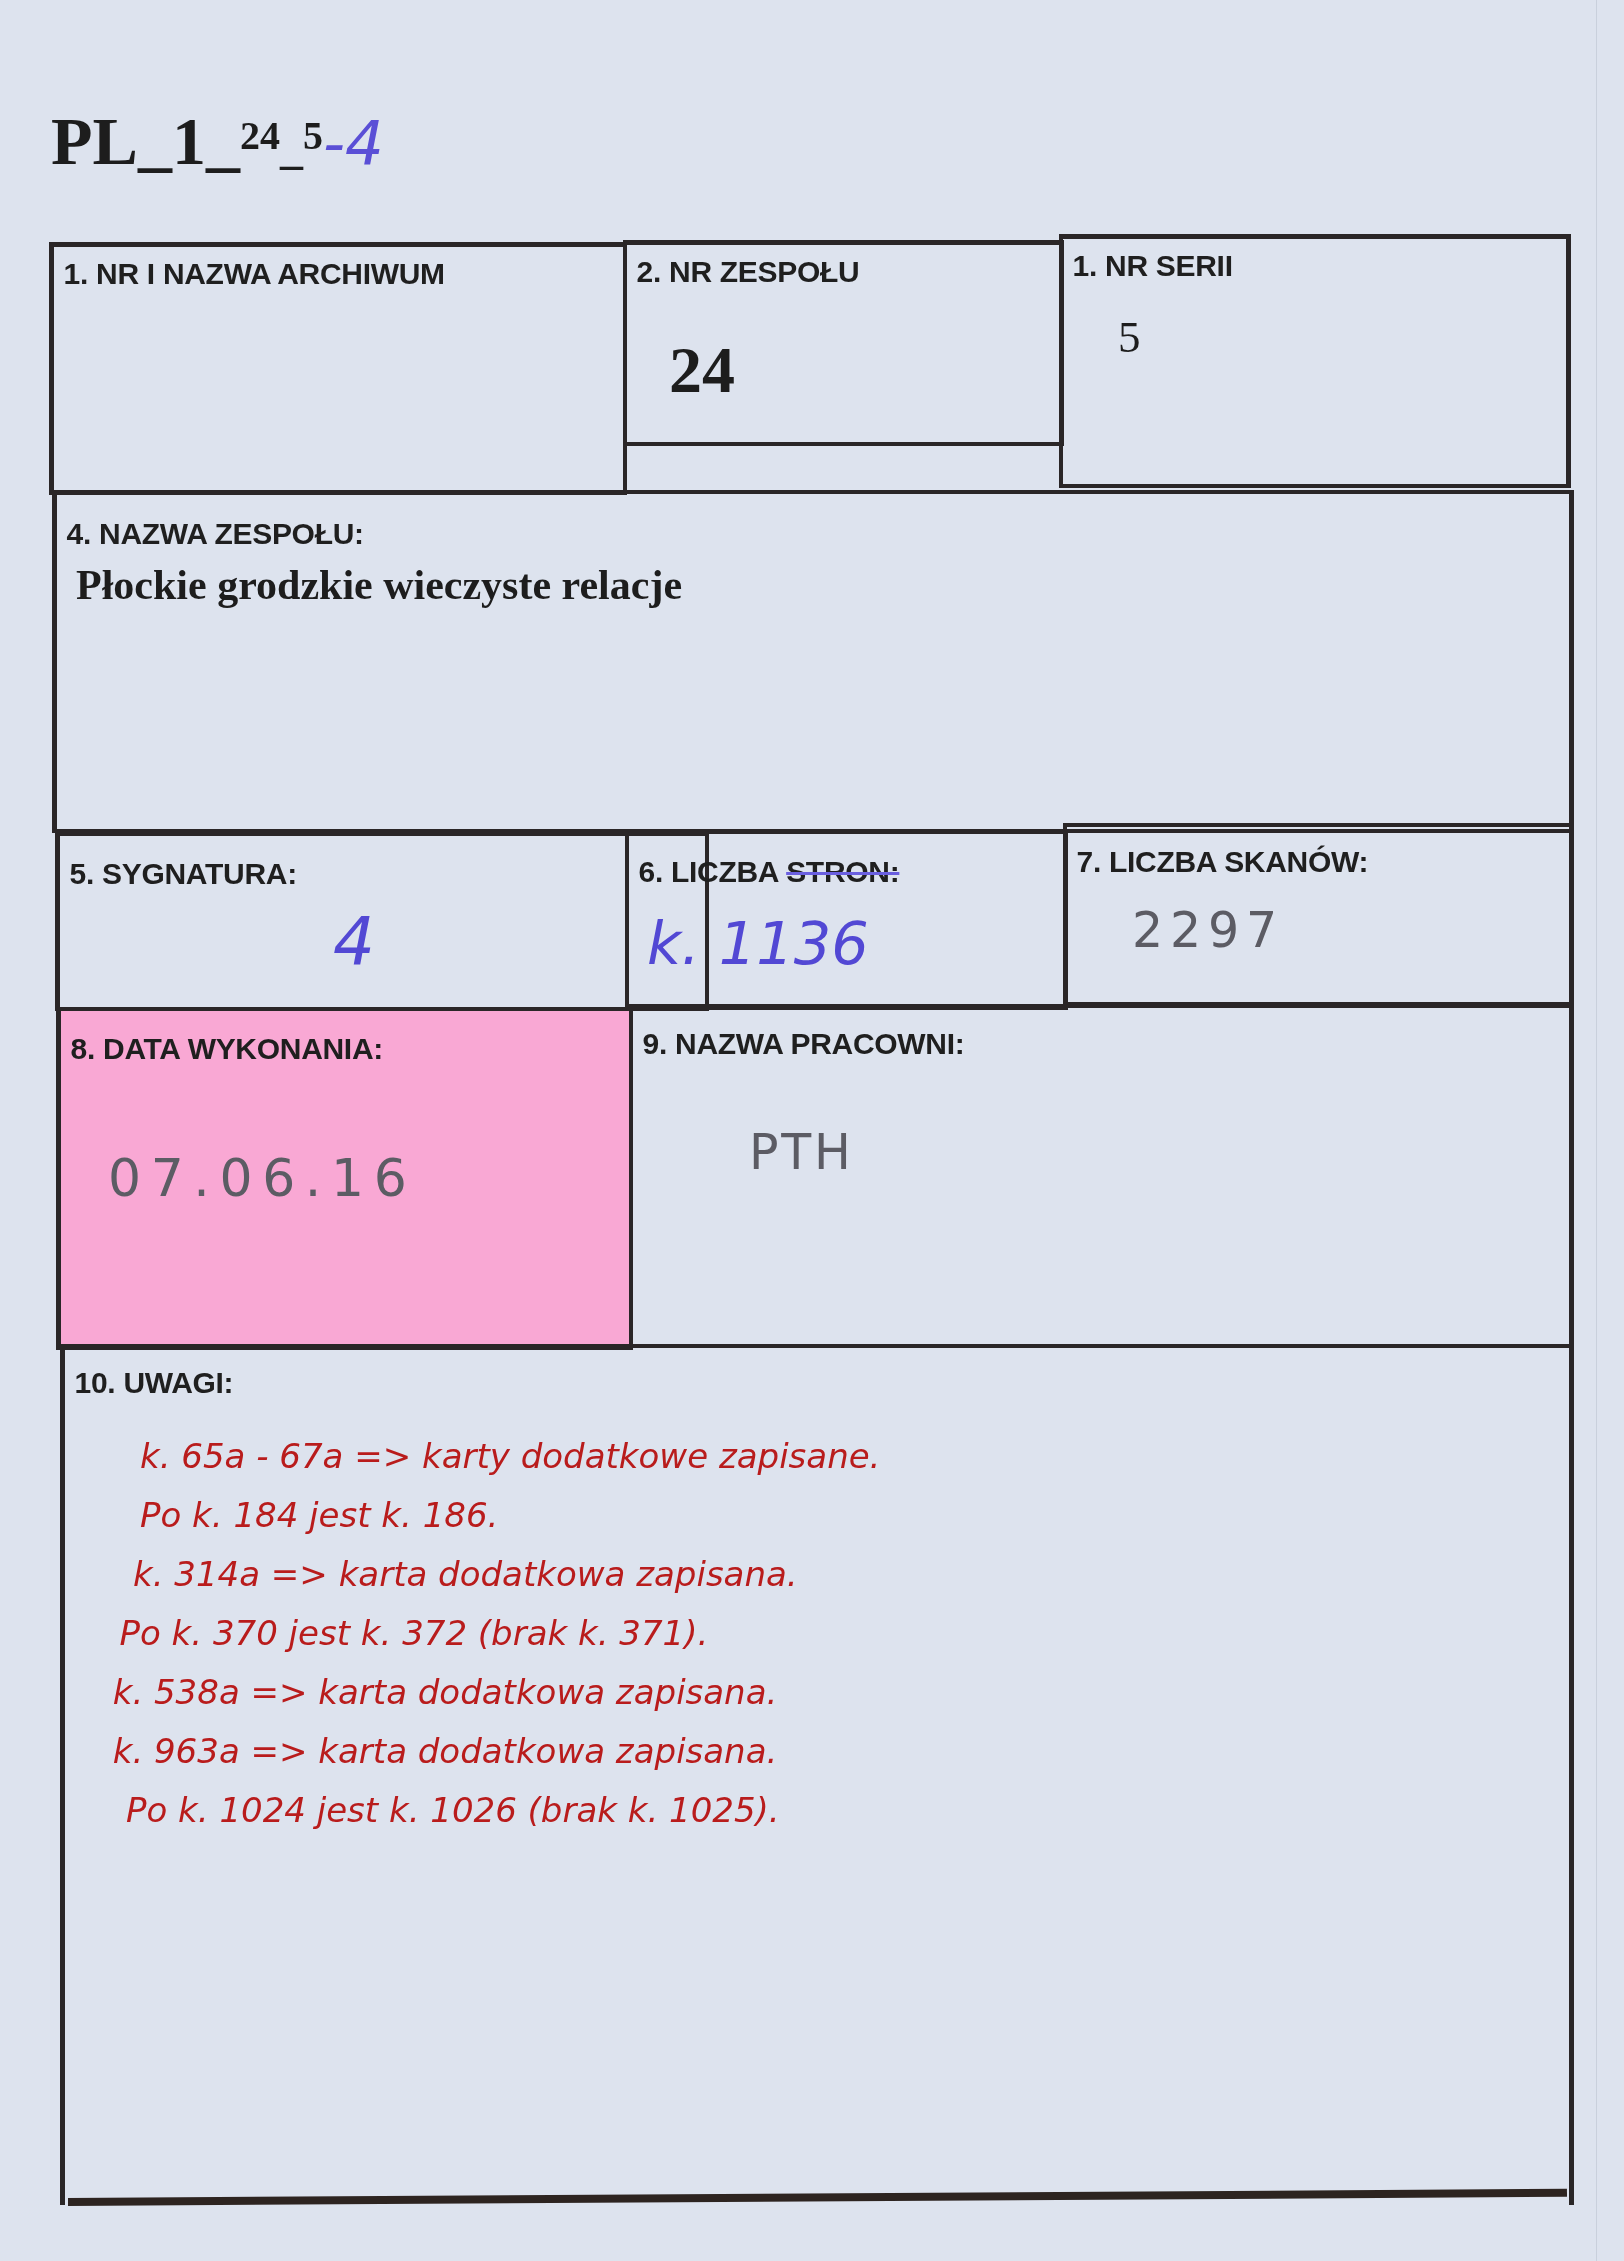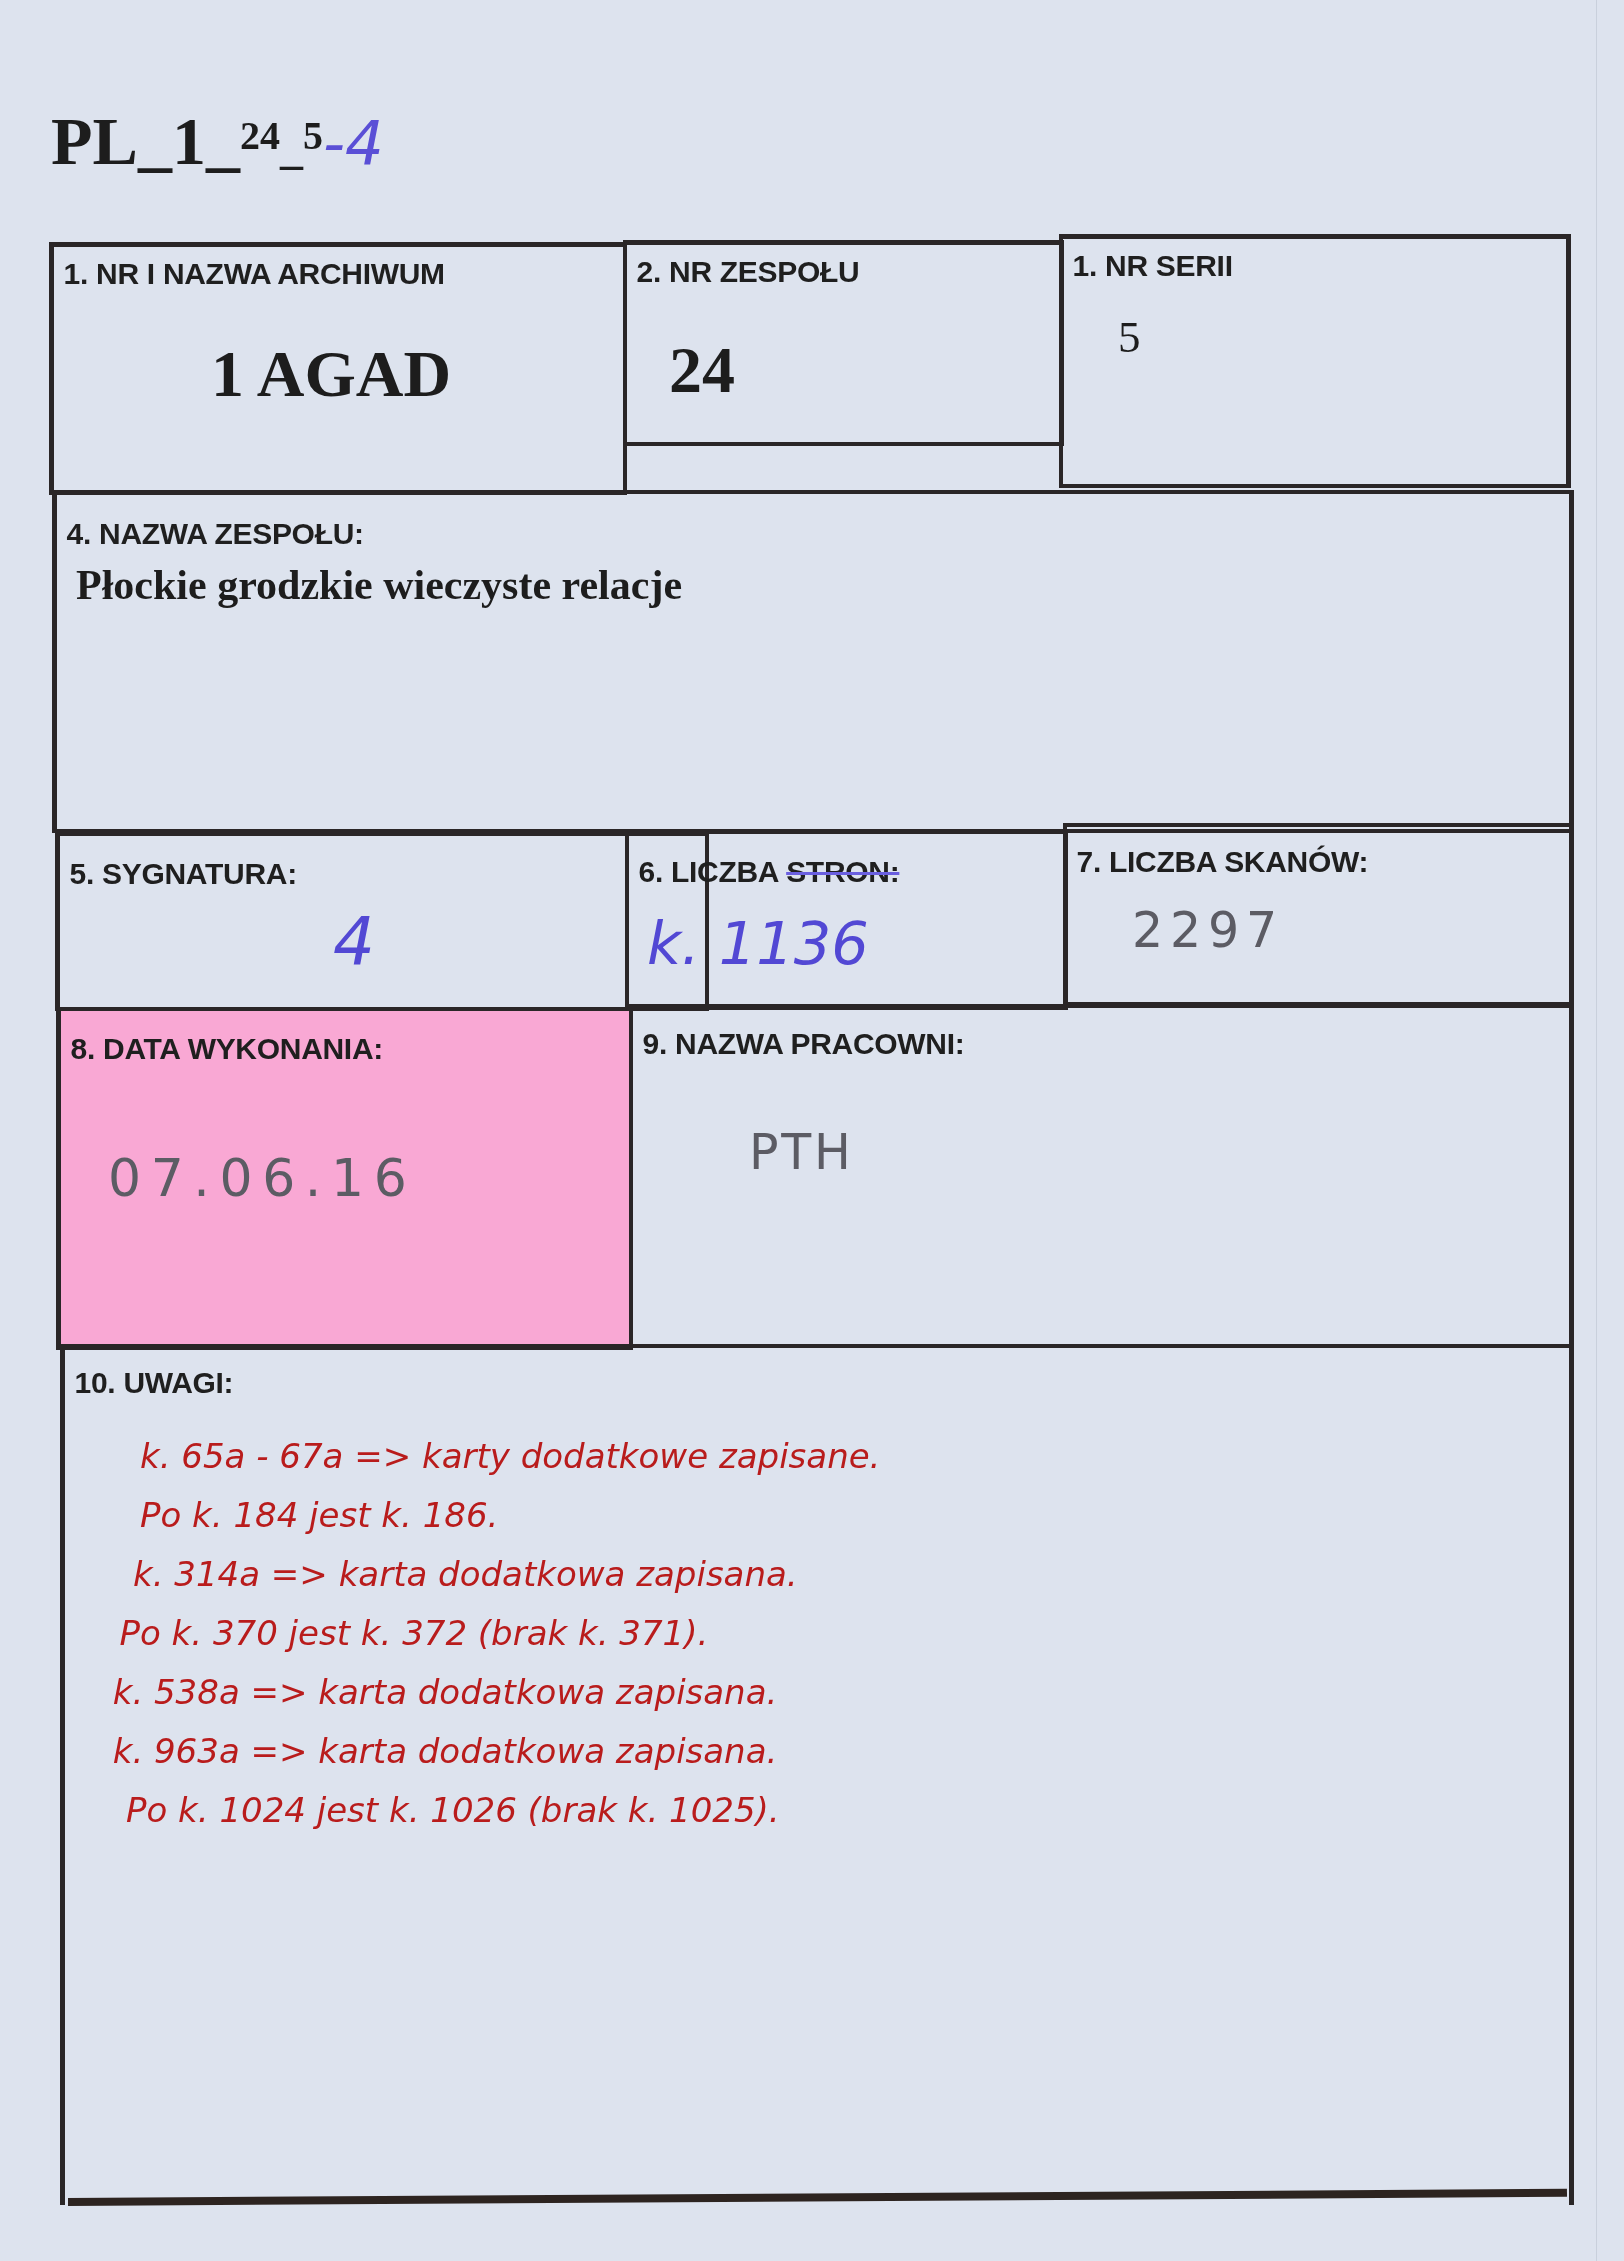--- a/index.html
+++ b/index.html
@@ -115,21 +115,20 @@
 <body>
 
 <div class="page-edge"></div>
 
 <div class="doc-id">
   <span class="big">PL_1_</span><span class="small">24</span><span class="mid">_</span><span class="small">5</span><span class="hand">-</span><span class="hand">4</span>
 </div>
 
 <div class="cell" style="left:49px; top:242px; width:578px; height:253px; border-width:5.5px 4.1px 4.1px 5.5px;">
   <span class="label">1. NR I NAZWA ARCHIWUM</span>
-  <span class="typed" style="left:157px; top:89px; font-size:66px;">1 AGAD</span>
 </div>
 
 <div class="cell" style="left:623px; top:240px; width:441px; height:206px; border-width:5.5px 4.1px 4.1px 4.1px;">
   <span class="label">2. NR ZESPOŁU</span>
   <span class="typed" style="left:42px; top:87px; font-size:66px;">24</span>
 </div>
 
 <div class="cell" style="left:1059px; top:234px; width:512px; height:254px; border-width:5.5px 5.5px 4.1px 4.1px;">
   <span class="label">1. NR SERII</span>
   <span class="typed" style="left:55px; top:72px; font-size:45px; font-weight:normal;">5</span>

